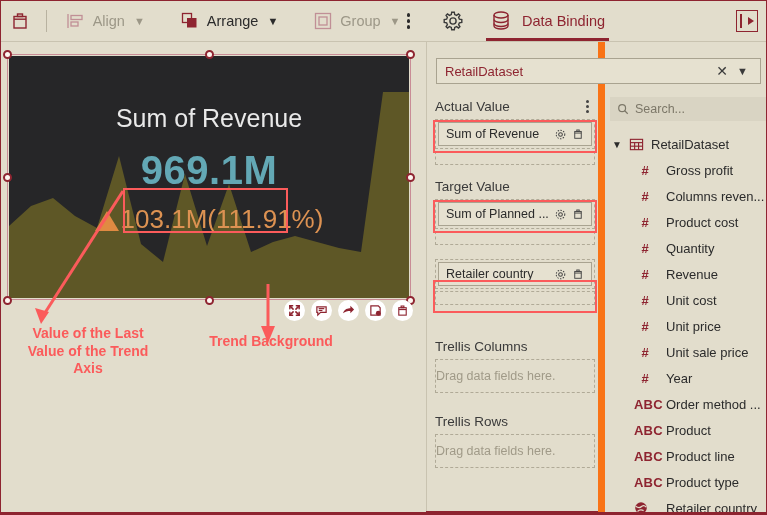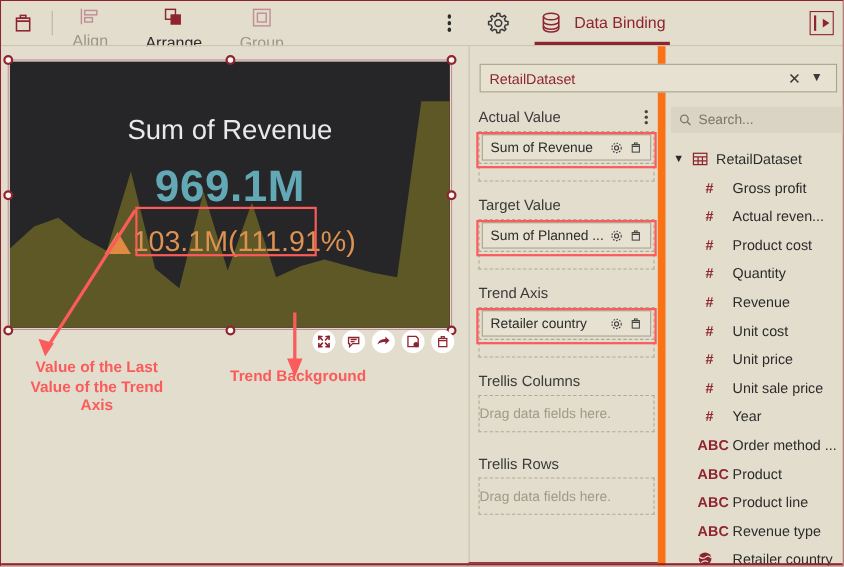--- a/index.html
+++ b/index.html
@@ -40,21 +40,20 @@
     background: #b8b2a0;
     margin: 0 12px;
   }
   .tb-btn {
     display: flex; align-items: center;
     gap: 6px;
     height: 30px;
     padding: 0 6px;
     font-size: 14.5px;
     white-space: nowrap;
-    flex-direction: column;
   }
   .tb-btn.disabled { color: #9c9787; }
   .tb-btn.enabled  { color: #2b2b2b; }
   .tb-btn .chev { font-size: 11px; margin-left: 3px; }
   .tb-icon { width: 22px; height: 22px; display:flex; align-items:center; justify-content:center;}
   .tb-kebab {
     margin-left: auto;
     margin-right: 16px;
     display: flex; flex-direction: column; gap: 2.5px;
     align-items: center;
@@ -504,23 +503,20 @@
                 <line x1="3.2" y1="5.9" x2="10.8" y2="5.9"></line>
               </svg>
           </span>
         </div>
       </div>
       <div class="pill-empty"></div>
     </div>
     <div class="hl-pill" style="left:6px; top:158px; width:164px; height:33px;"></div>
 
     <div class="shelf" style="top:217px">
-      <div class="shelf-label">
-        <span>Trend Axis</span>
-      </div>
       <div class="pill-outer">
         <div class="pill">
           <span class="nm">Retailer country</span>
           <span class="ic">
             <svg width="13" height="13" viewBox="0 0 14 14" fill="none" stroke="#444" stroke-width="1.1">
                 <circle cx="7" cy="7" r="2"></circle>
                 <circle cx="7" cy="7" r="4.6" stroke-dasharray="1.6 1.4"></circle>
               </svg>
           </span>
           <span class="ic">
@@ -580,21 +576,21 @@
         </span>
         <span>RetailDataset</span>
       </div>
 
       <div class="field">
           <span class="ftype">#</span>
           <span>Gross profit</span>
         </div>
       <div class="field">
           <span class="ftype">#</span>
-          <span>Actual reven...</span>
+          <span>Columns reven...</span>
         </div>
       <div class="field">
           <span class="ftype">#</span>
           <span>Product cost</span>
         </div>
       <div class="field">
           <span class="ftype">#</span>
           <span>Quantity</span>
         </div>
       <div class="field">
@@ -624,21 +620,21 @@
       <div class="field">
           <span class="ftype abc">ABC</span>
           <span>Product</span>
         </div>
       <div class="field">
           <span class="ftype abc">ABC</span>
           <span>Product line</span>
         </div>
       <div class="field">
           <span class="ftype abc">ABC</span>
-          <span>Revenue type</span>
+          <span>Product type</span>
         </div>
       <div class="field">
         <span class="ftype">
           <svg width="14" height="14" viewBox="0 0 16 16">
               <circle cx="8" cy="8" r="6.6" fill="#8e2430"></circle>
               <path d="M2 6 q4 3 7 0 q2.5 -2 5 1" fill="none" stroke="#e2ddcc" stroke-width="1.3"></path>
               <path d="M4 12 q3 -3 7 -1" fill="none" stroke="#e2ddcc" stroke-width="1.3"></path>
             </svg>
         </span>
         <span>Retailer country</span>

